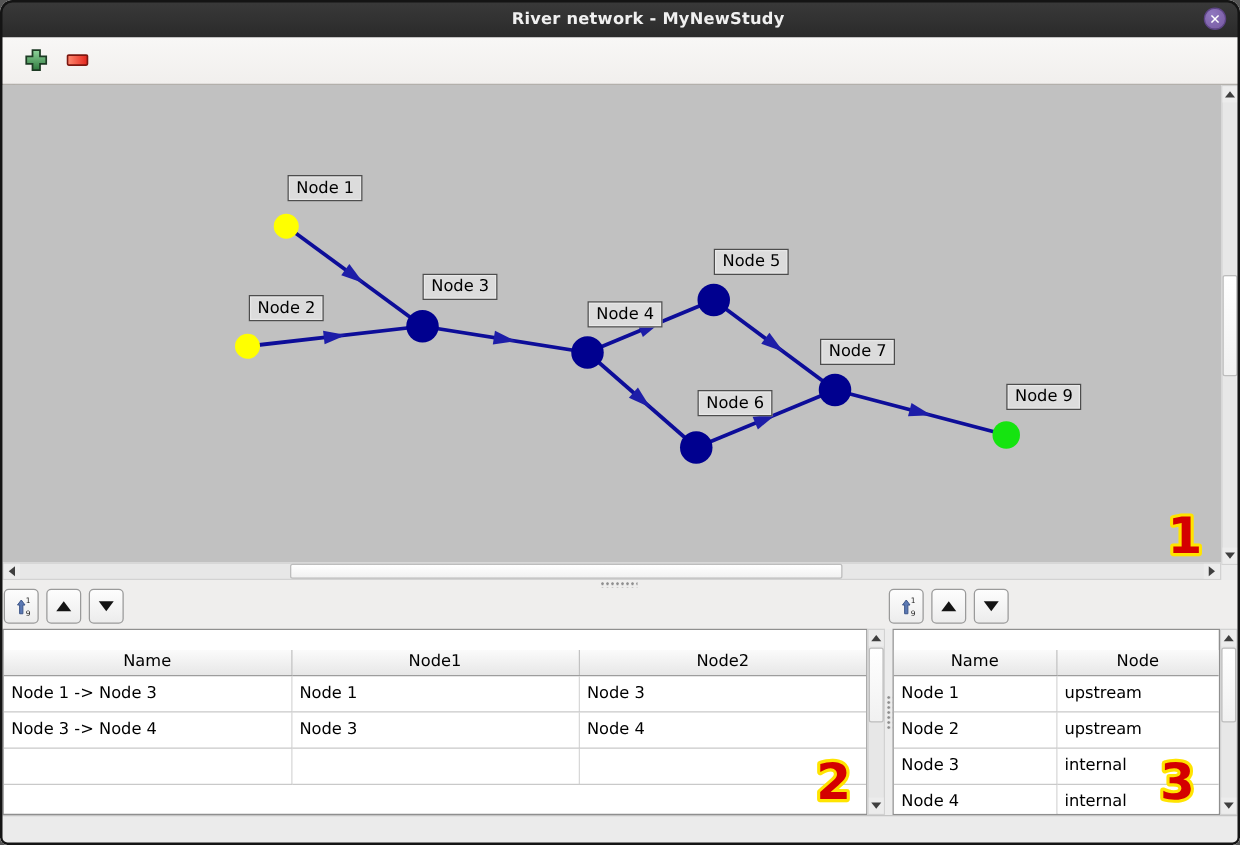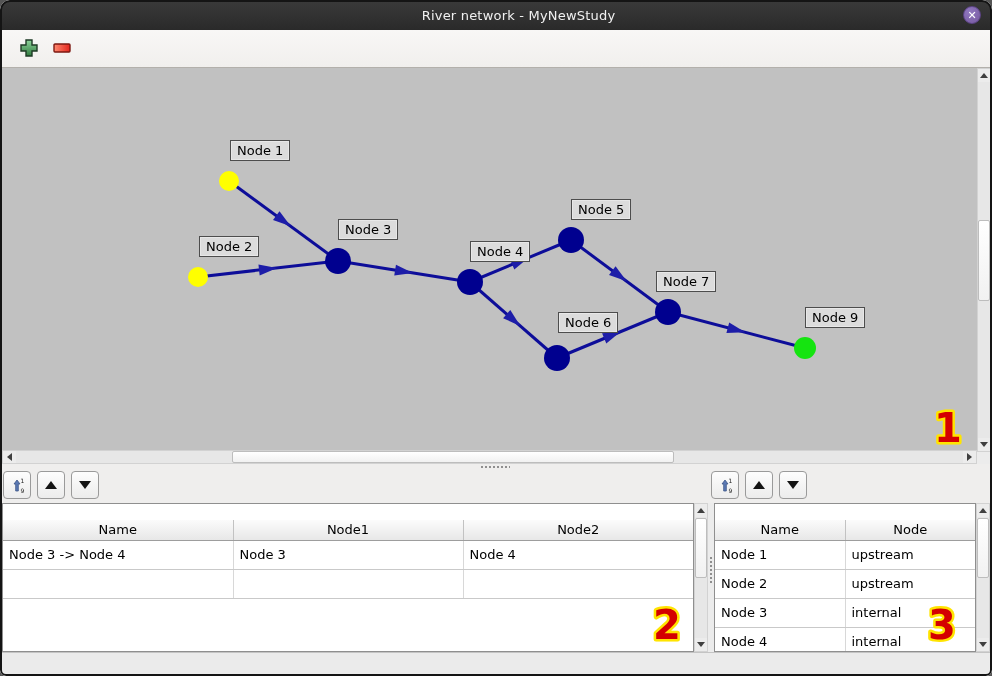--- a/index.html
+++ b/index.html
@@ -5,21 +5,21 @@
   * { margin:0; padding:0; box-sizing:border-box; }
   html,body { width:992px; height:676px; }
   body { font-family:"DejaVu Sans", sans-serif; background:#555; }
   .screen { position:relative; width:992px; height:676px; background:#ececec; overflow:hidden; border-radius:10px 10px 6px 6px; }
   .frame { position:absolute; inset:0; border:2px solid #141414; border-radius:10px 10px 6px 6px; pointer-events:none; z-index:60; }
 
   
   .titlebar { position:absolute; left:0; top:0; width:992px; height:30px;
     background:linear-gradient(#3a3a3a,#2a2a2a); border-radius:10px 10px 0 0;
     display:flex; align-items:center; justify-content:center; }
-  .titlebar .title { color:#f0f0f0; font-size:13px; font-weight:normal; letter-spacing:.2px;padding-left:45px; }
+  .titlebar .title { color:#f0f0f0; font-size:13px; font-weight:bold; letter-spacing:.2px;padding-left:45px; }
   .close-btn { position:absolute; right:11px; top:6px; width:18px; height:18px; border-radius:50%;
     background:radial-gradient(circle at 35% 30%, #9078c0, #76589f); border:1px solid #5d4486;
     display:flex; align-items:center; justify-content:center; cursor:pointer; }
   .close-btn span { color:#fff; font-size:11px; line-height:1; font-weight:bold; }
 
   
   .toolbar { position:absolute; left:0; top:30px; width:992px; height:38px;
     background:linear-gradient(#f8f7f6,#f1efed); border-bottom:1px solid #b3b0ab; }
   .grip-v { position:absolute; left:5px; top:37px; width:8px; height:24px;
     background-image:radial-gradient(circle,#a9a6a1 1px,transparent 1.3px); background-size:4px 4px; }
@@ -216,20 +216,25 @@
         </colgroup>
       <thead>
           <tr id="links-head">
             <th>Name</th>
             <th>Node1</th>
             <th>Node2</th>
           </tr>
         </thead>
       <tbody id="links-body">
           <tr>
+            <td>Node 1 -&gt; Node 3</td>
+            <td>Node 1</td>
+            <td>Node 3</td>
+          </tr>
+          <tr>
             <td>Node 3 -&gt; Node 4</td>
             <td>Node 3</td>
             <td>Node 4</td>
           </tr>
           <tr>
             <td>&nbsp;</td>
             <td>&nbsp;</td>
             <td>&nbsp;</td>
           </tr>
         </tbody>

